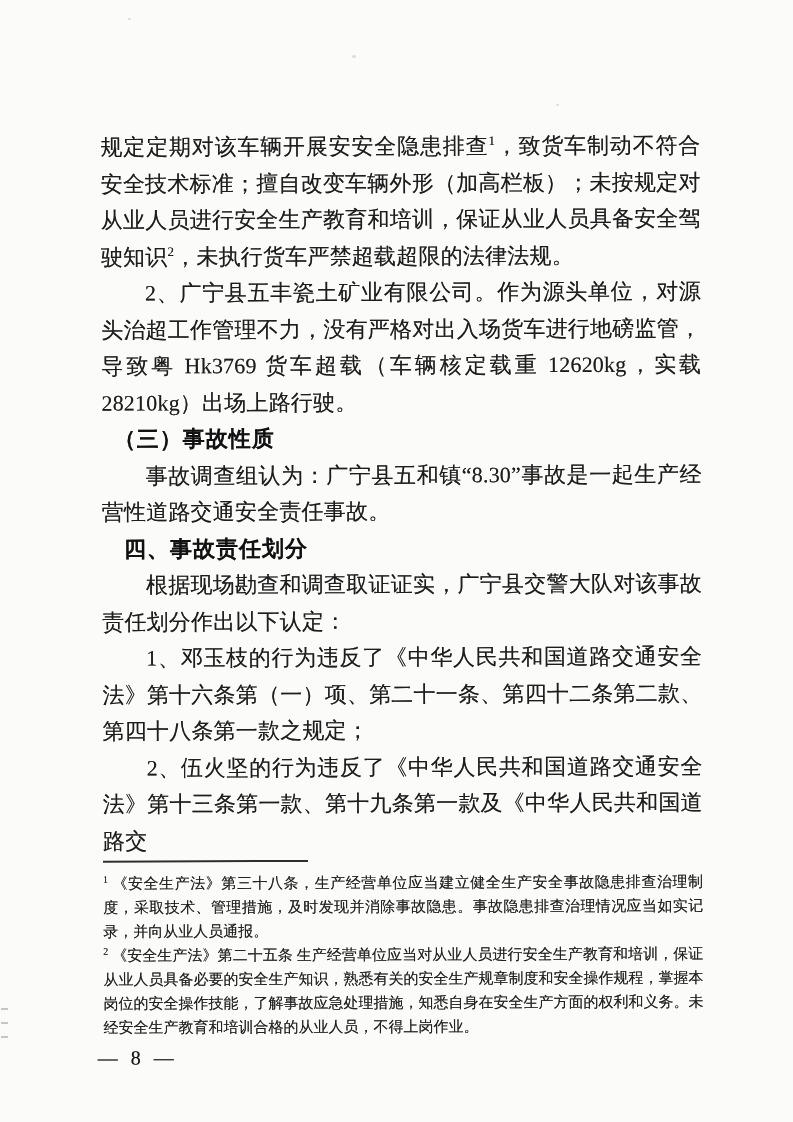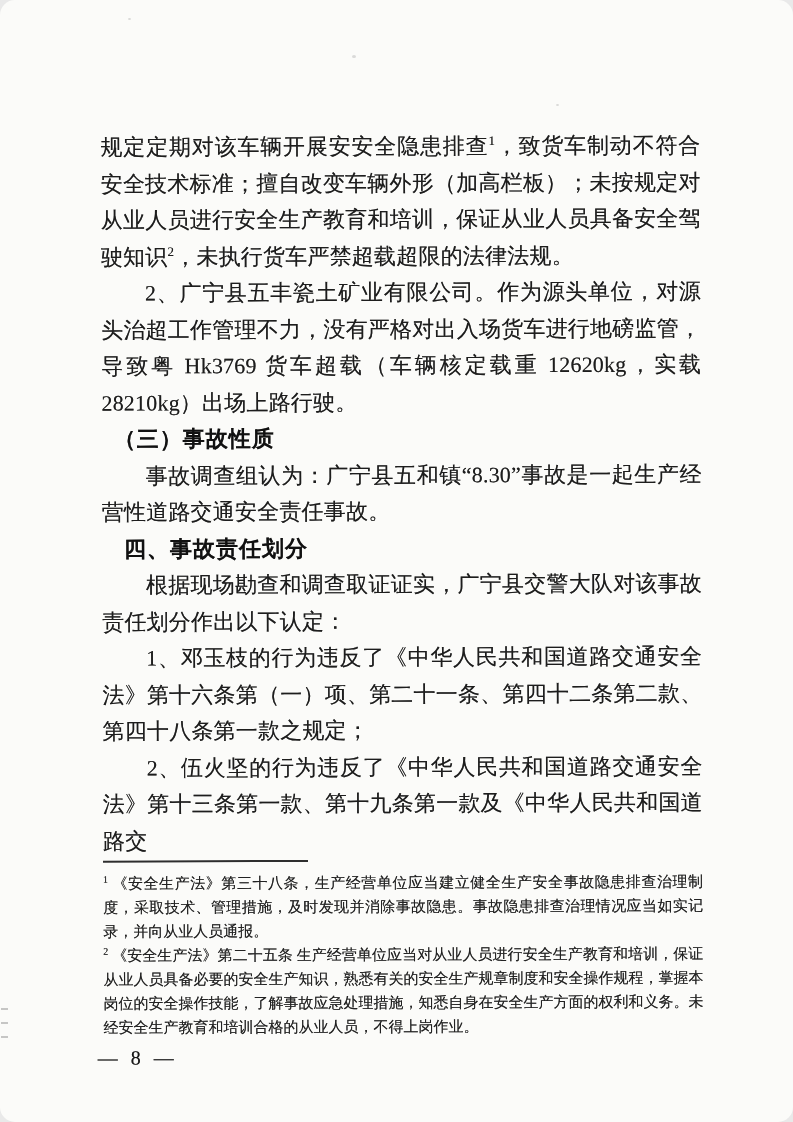--- a/index.html
+++ b/index.html
@@ -6,21 +6,20 @@
   body {
     width: 793px; height: 1122px;
     background: #e9e9e9;
     font-family: "Liberation Serif", "DejaVu Serif", serif;
   }
   .page {
     position: relative;
     width: 793px; height: 1122px;
     background: #fbfbf9;
     overflow: hidden;
-    border-radius: 15px;
   }
   .content {
     position: absolute;
     top: 0; left: 0;
     width: 600px;
     padding: 130px 93px 0 100px;
     transform: rotate(-0.2deg);
     transform-origin: top left;
     color: #1d1d1d;
     text-shadow: 0 0 0.6px rgba(40,40,40,0.65);

